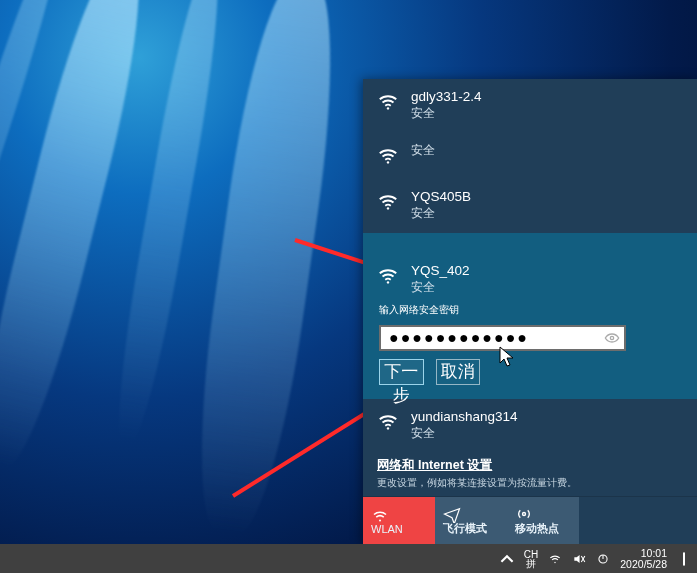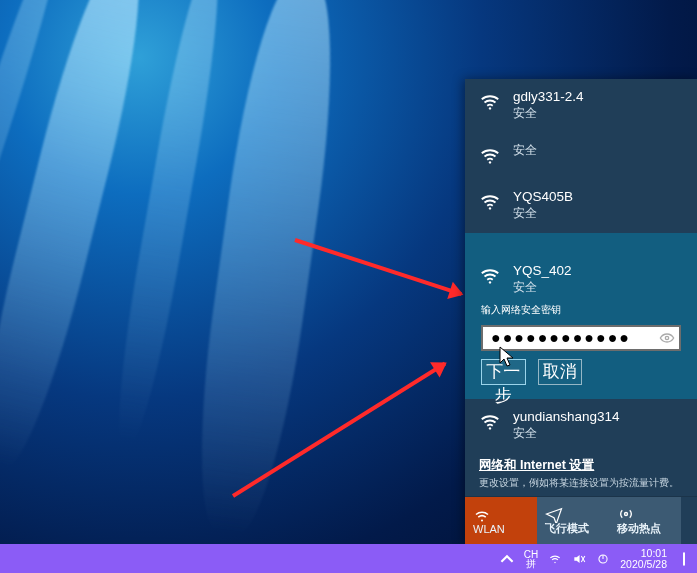--- a/index.html
+++ b/index.html
@@ -15,21 +15,21 @@
   .s3{ left:260px; top:-20px; width:90px; height:560px; transform:rotate(8deg); opacity:.8;}
   .s4{ left:40px; top:-60px; width:30px; height:500px; transform:rotate(18deg); opacity:.5;}
 
   
   .arrow { position:absolute; height:4px; background:#ff2a2a; transform-origin:left center; }
   .arrow::after{ content:""; position:absolute; right:-2px; top:-7px; border-left:14px solid #ff2a2a; border-top:9px solid transparent; border-bottom:9px solid transparent; }
 
   .flyout {
     position: absolute;
     right: 0; top: 79px;
-    width: 232px; height: 465px;
+    width: 334px; height: 465px;
     background: #203e58;
     color: #fff;
     display: flex; flex-direction: column;
     box-shadow: -2px 0 10px rgba(0,0,0,.4);
   }
   .net-list { flex: 1; overflow: hidden; }
   .net-item { display:flex; align-items:flex-start; gap:12px; padding:10px 14px 12px 14px; }
   .net-item .texts { display:flex; flex-direction:column; line-height:1.25; }
   .ssid { font-size:13.5px; color:#fff; }
   .status { font-size:12px; color:#d5e2ec; }
@@ -52,25 +52,25 @@
   .btn.primary { border:1px solid #9bd4ea; background:rgba(255,255,255,.06); }
 
   .settings-link { padding:8px 14px 2px 14px; font-size:12.5px; }
   .settings-link .ul { text-decoration:underline; cursor:pointer;font-weight:bold; }
   .settings-sub { padding:0 14px 6px 14px; font-size:10px; color:#c7d6e1; }
 
   .tiles { display:flex; height:48px; border-top:1px solid rgba(0,0,0,.15);}
   .tile { flex:0 0 72px; display:flex; flex-direction:column; justify-content:center; align-items:flex-start;
           padding:4px 8px; font-size:11px; color:#e9f3fa; }
   .tile .ticon { width:18px; height:14px; margin-bottom:2px; }
-  .tile.on { background:#c2410c; }
+  .tile.on { background:#ef4444; }
   .tile.off { background:#3c5a73;font-weight:bold; }
 
   
-  .taskbar { position:absolute; left:0; right:0; bottom:0; height:29px; background:#8b5cf6; color:#fff; display:flex; align-items:center; font-size:11px; }
+  .taskbar { position:absolute; left:0; right:0; bottom:0; height:29px; background:#404040; color:#fff; display:flex; align-items:center; font-size:11px; }
   .tb-left { flex:1; }
   .tray { display:flex; align-items:center; gap:10px; padding-right:6px; }
   .tray .ime { display:flex; flex-direction:column; align-items:center; line-height:9px; font-size:10px; }
   .tray svg { width:14px; height:14px; display:block; }
   .chev { width:10px; height:10px; }
   .clock { display:flex; flex-direction:column; align-items:flex-end; line-height:11px; font-size:10.5px; padding-right:2px;}
   .actcenter { width:16px; height:14px; border:1px solid #fff; border-radius:1px; margin-left:4px; margin-right:6px;}
 
   
   .cursor { position:absolute; width:16px; height:22px; z-index:50; }

